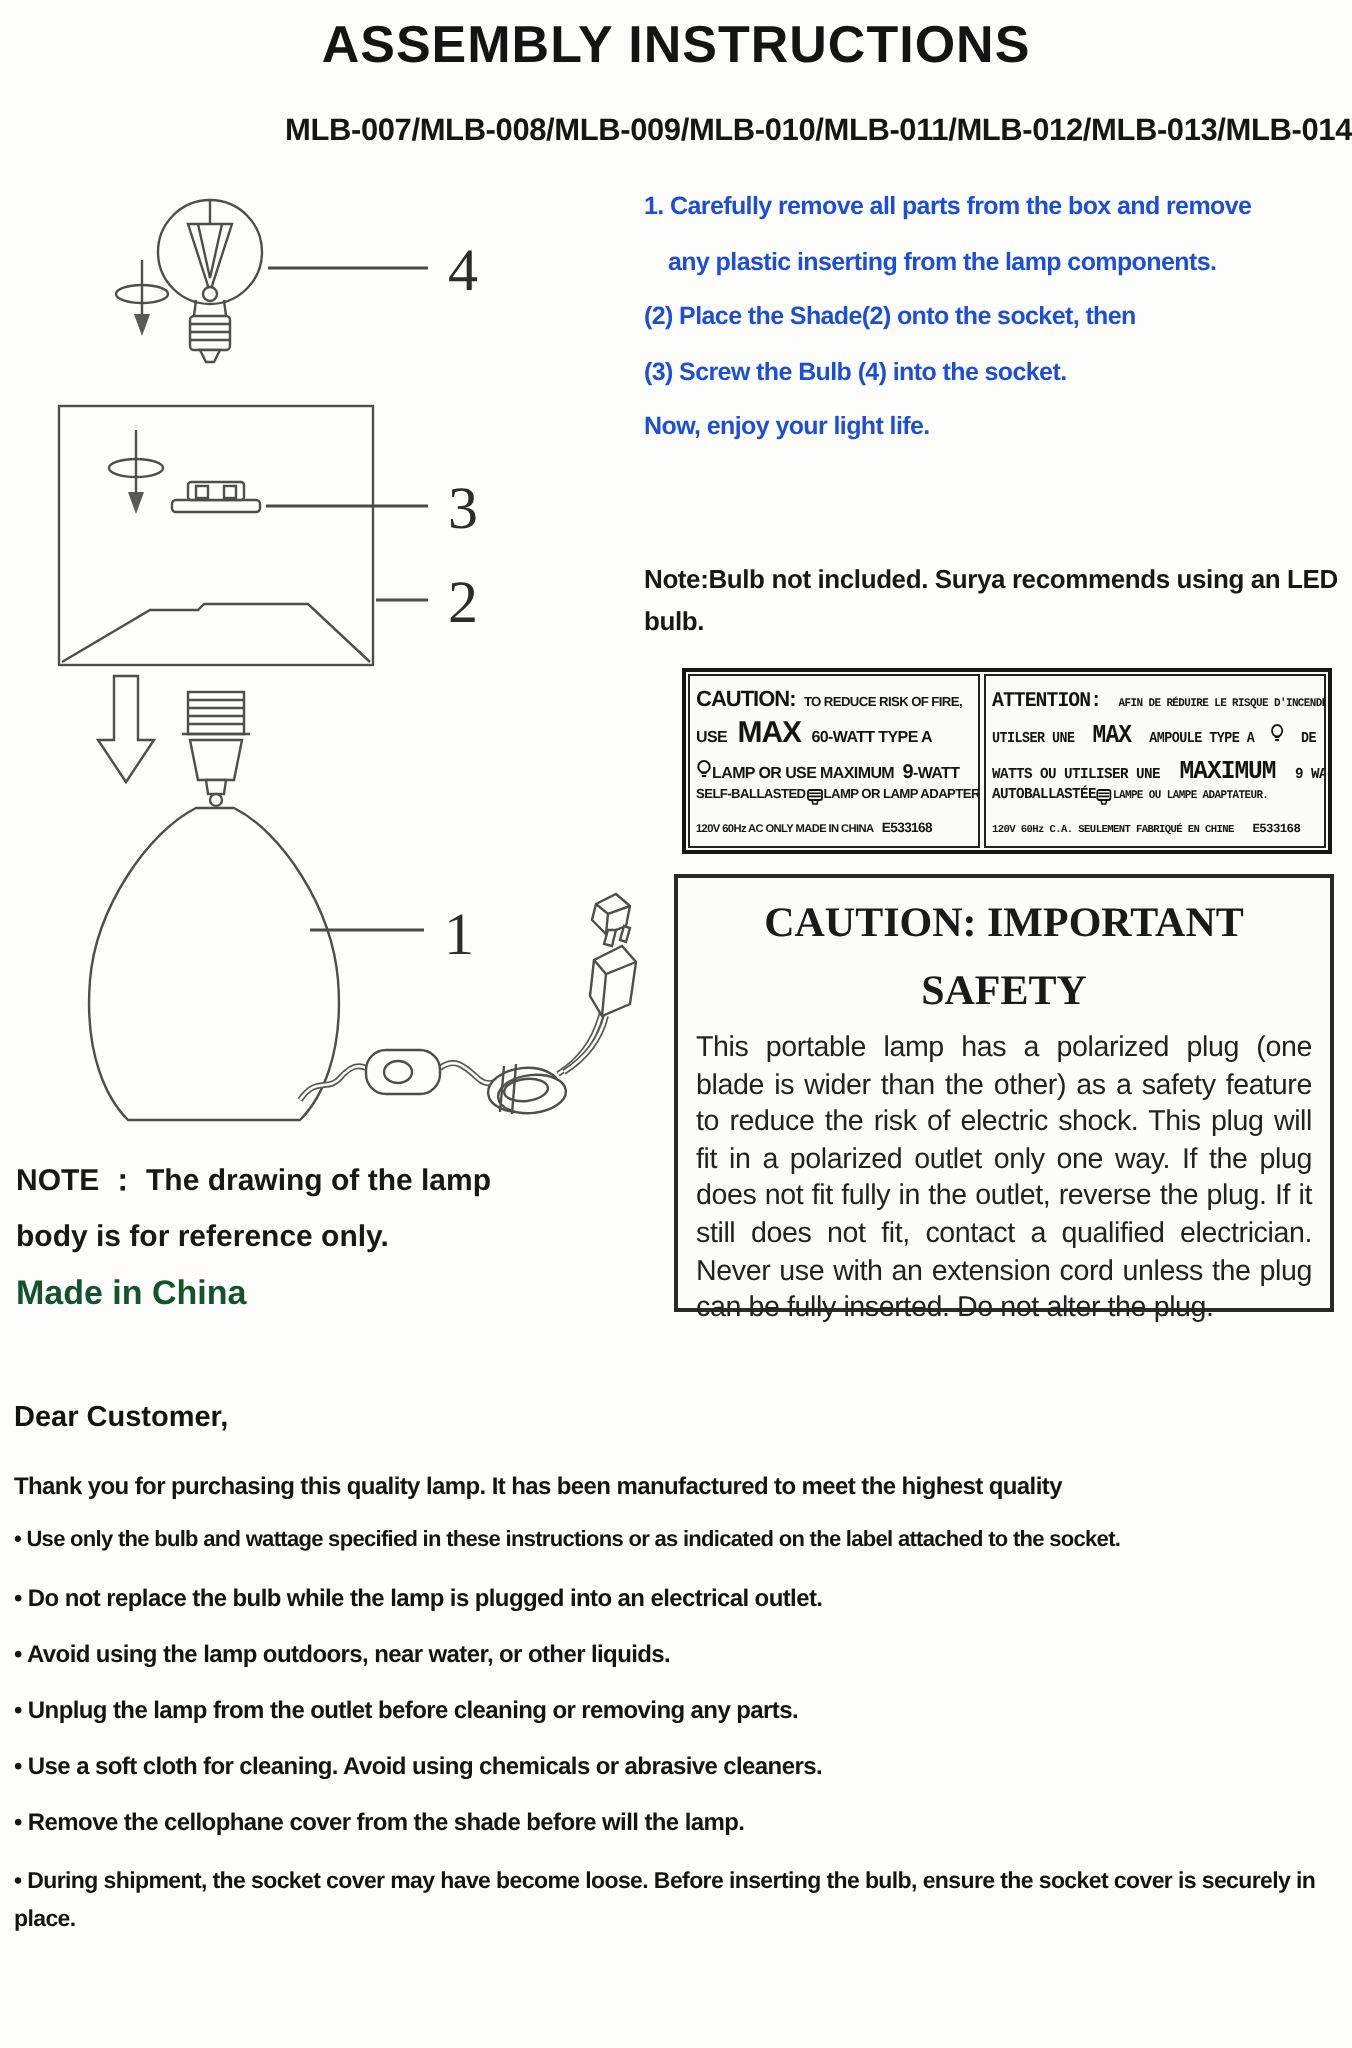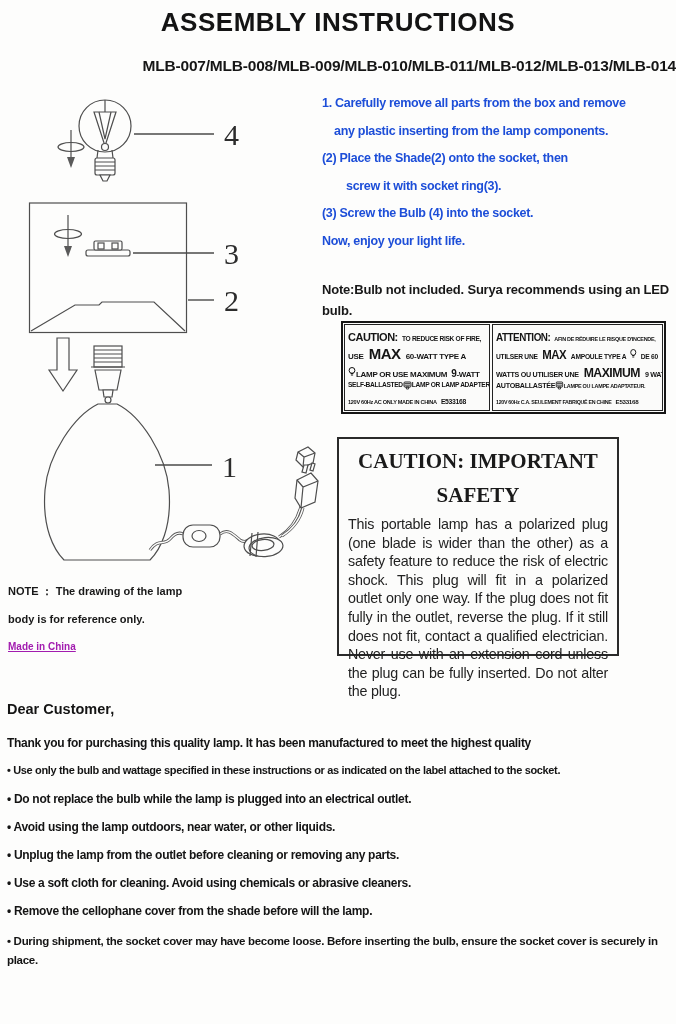--- a/index.html
+++ b/index.html
@@ -29,52 +29,52 @@
 
   
   #steps{left:322px;top:90px;width:354px;}
   .step-line{font-size:12.5px;font-weight:bold;letter-spacing:-.3px;
     line-height:27.6px;white-space:nowrap;color:#1d4ed8;}
   .ind1{padding-left:12px;} .ind2{padding-left:24px;}
   #bulb-note{left:322px;top:279px;width:356px;font-size:13px;font-weight:bold;
     letter-spacing:-.2px;line-height:21px;color:#181818;}
 
   
-  #caution-box{left:341px;top:321px;width:325px;height:93px;
+  #caution-box{left:341px;top:334px;width:325px;height:93px;
     border:2px solid #161616;display:flex;background:#fbfbfa;box-sizing:border-box;}
   .c-label{border:1px solid #222;margin:1px;box-sizing:border-box;
     padding:2px 3px;display:flex;flex-direction:column;justify-content:space-between;
     overflow:hidden;}
-  #c-en{width:146px;} #c-fr{flex:1;}
+  #c-en{width:146px;} #c-fr{flex:1;font-family:Liberation Mono, monospace;}
   .c-row{display:flex;align-items:baseline;white-space:nowrap;font-weight:bold;
     color:#141414;letter-spacing:-.3px;transform-origin:left center;}
   .c-row .big{font-size:11px;letter-spacing:-.5px;}
   .c-row .huge{font-size:15px;letter-spacing:-.5px;padding:0 1px;}
   .c-row .sm{font-size:6.6px;} .c-row .md{font-size:8px;} .c-row .num{font-size:10px;}
   .c-row .tiny{font-size:5.6px;} .c-row .cert{font-size:6.8px;}
   #c-fr .big{font-size:10.5px;} #c-fr .huge{font-size:13px;}
   #c-fr .md{font-size:7.6px;} #c-fr .sm{font-size:5.8px;}
   #c-fr .tiny{font-size:5.3px;} #c-fr .cert{font-size:6.2px;}
   .sq88{transform:scaleX(.88);} .sq94{transform:scaleX(.94);}
   .mini-icon{flex:0 0 auto;align-self:center;}
 
   
-  #safety-box{left:337px;top:437px;width:282px;height:219px;box-sizing:border-box;
+  #safety-box{left:337px;top:437px;width:330px;height:219px;box-sizing:border-box;
     border:2.5px solid #2a2a2a;background:#fcfcfb;padding:5px 9px 0 9px;}
   .safety-t1{font-family:"Liberation Serif","DejaVu Serif",serif;font-weight:bold;
     font-size:21px;text-align:center;line-height:34px;color:#1a1a1a;}
   .safety-t2{font-family:"Liberation Serif","DejaVu Serif",serif;font-weight:bold;
     font-size:23px;text-align:center;line-height:36px;color:#1a1a1a;}
   .safety-body{font-size:14.3px;line-height:18.6px;text-align:justify;
     letter-spacing:-.2px;color:#222;margin-top:3px;}
 
   
   #left-note{left:8px;top:577px;width:300px;}
-  #left-note .nl{font-size:11px;font-weight:bold;line-height:28px;color:#181818;}
-  #left-note .nl3{font-size:10px;font-weight:bold;line-height:28px;color:#a21caf;text-decoration:underline;}
+  #left-note .nl{font-size:15px;font-weight:bold;line-height:28px;color:#181818;}
+  #left-note .nl3{font-size:17px;font-weight:bold;line-height:28px;color:#14532d;}
 
   
   #customer{left:7px;top:701px;width:665px;color:#141414;}
   .salutation{font-size:14.5px;font-weight:bold;height:35px;}
   .intro{font-size:12px;font-weight:bold;letter-spacing:-.3px;height:28px;white-space:nowrap;}
   #precautions{list-style:none;margin:0;padding:0;}
   #precautions li{font-size:12px;font-weight:bold;letter-spacing:-.3px;
     height:28px;white-space:nowrap;}
   #precautions li.tight{font-size:11px;letter-spacing:-.35px;}
   #precautions li.wrap2{white-space:normal;font-size:11.5px;letter-spacing:-.3px;
@@ -172,21 +172,20 @@
     <path class="lnw" d="M310,382 L312,375 L315,376 L313,383 Z"></path>
     <path class="lnw" d="M297,392 L311,385 L318,393 L315,414 L301,420 L295,410 Z"></path>
     <path class="ln" d="M297,392 L303,399 L318,393 M303,399 L301,420"></path>
   </g>
 </svg>
 
 <div class="abs" id="steps">
   <div class="step-line">1. Carefully remove all parts from the box and remove</div>
   <div class="step-line ind1">any plastic inserting from the lamp components.</div>
   <div class="step-line">(2) Place the Shade(2) onto the socket, then</div>
-  <div class="step-line ind2">screw it with socket ring(3).</div>
   <div class="step-line">(3) Screw the Bulb (4) into the socket.</div>
   <div class="step-line">Now, enjoy your light life.</div>
 </div>
 
 <div class="abs" id="bulb-note">Note:Bulb not included. Surya recommends using an LED bulb.</div>
 
 <div class="abs" id="caution-box">
   <div class="c-label" id="c-en">
     <div class="c-row">
       <span class="big">CAUTION:</span>&nbsp;<span class="sm">TO REDUCE RISK OF FIRE,</span>

